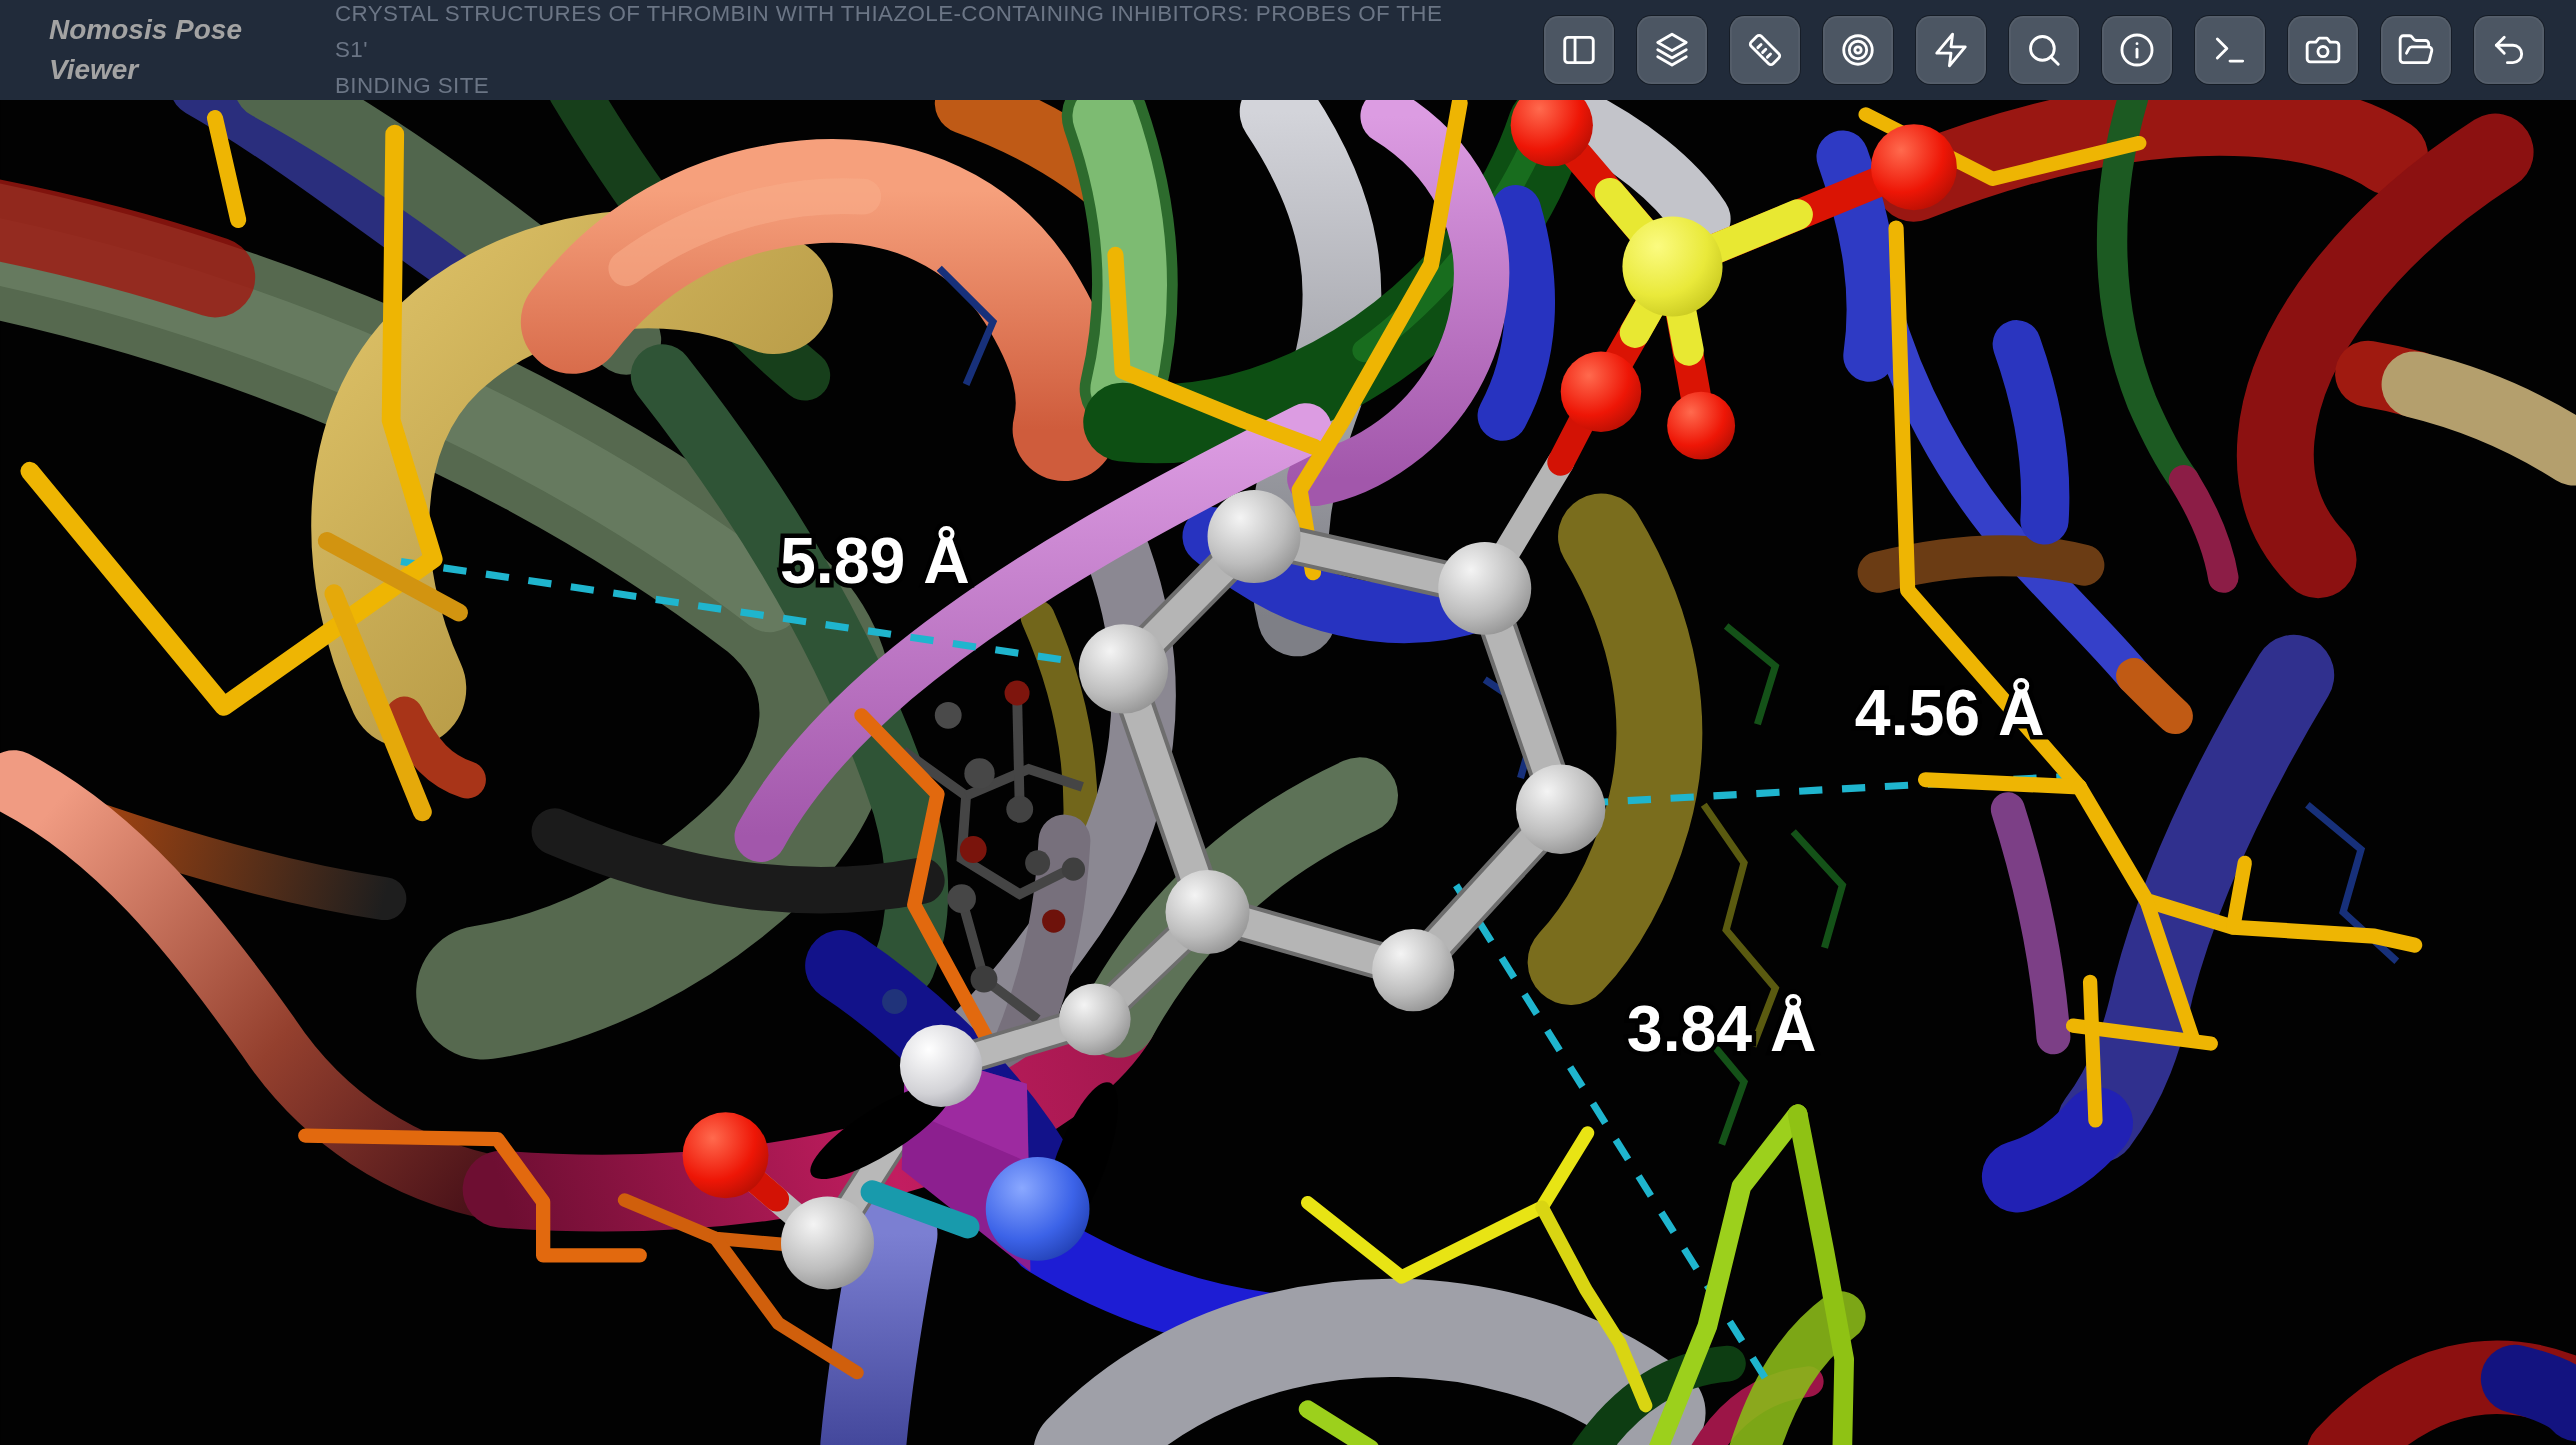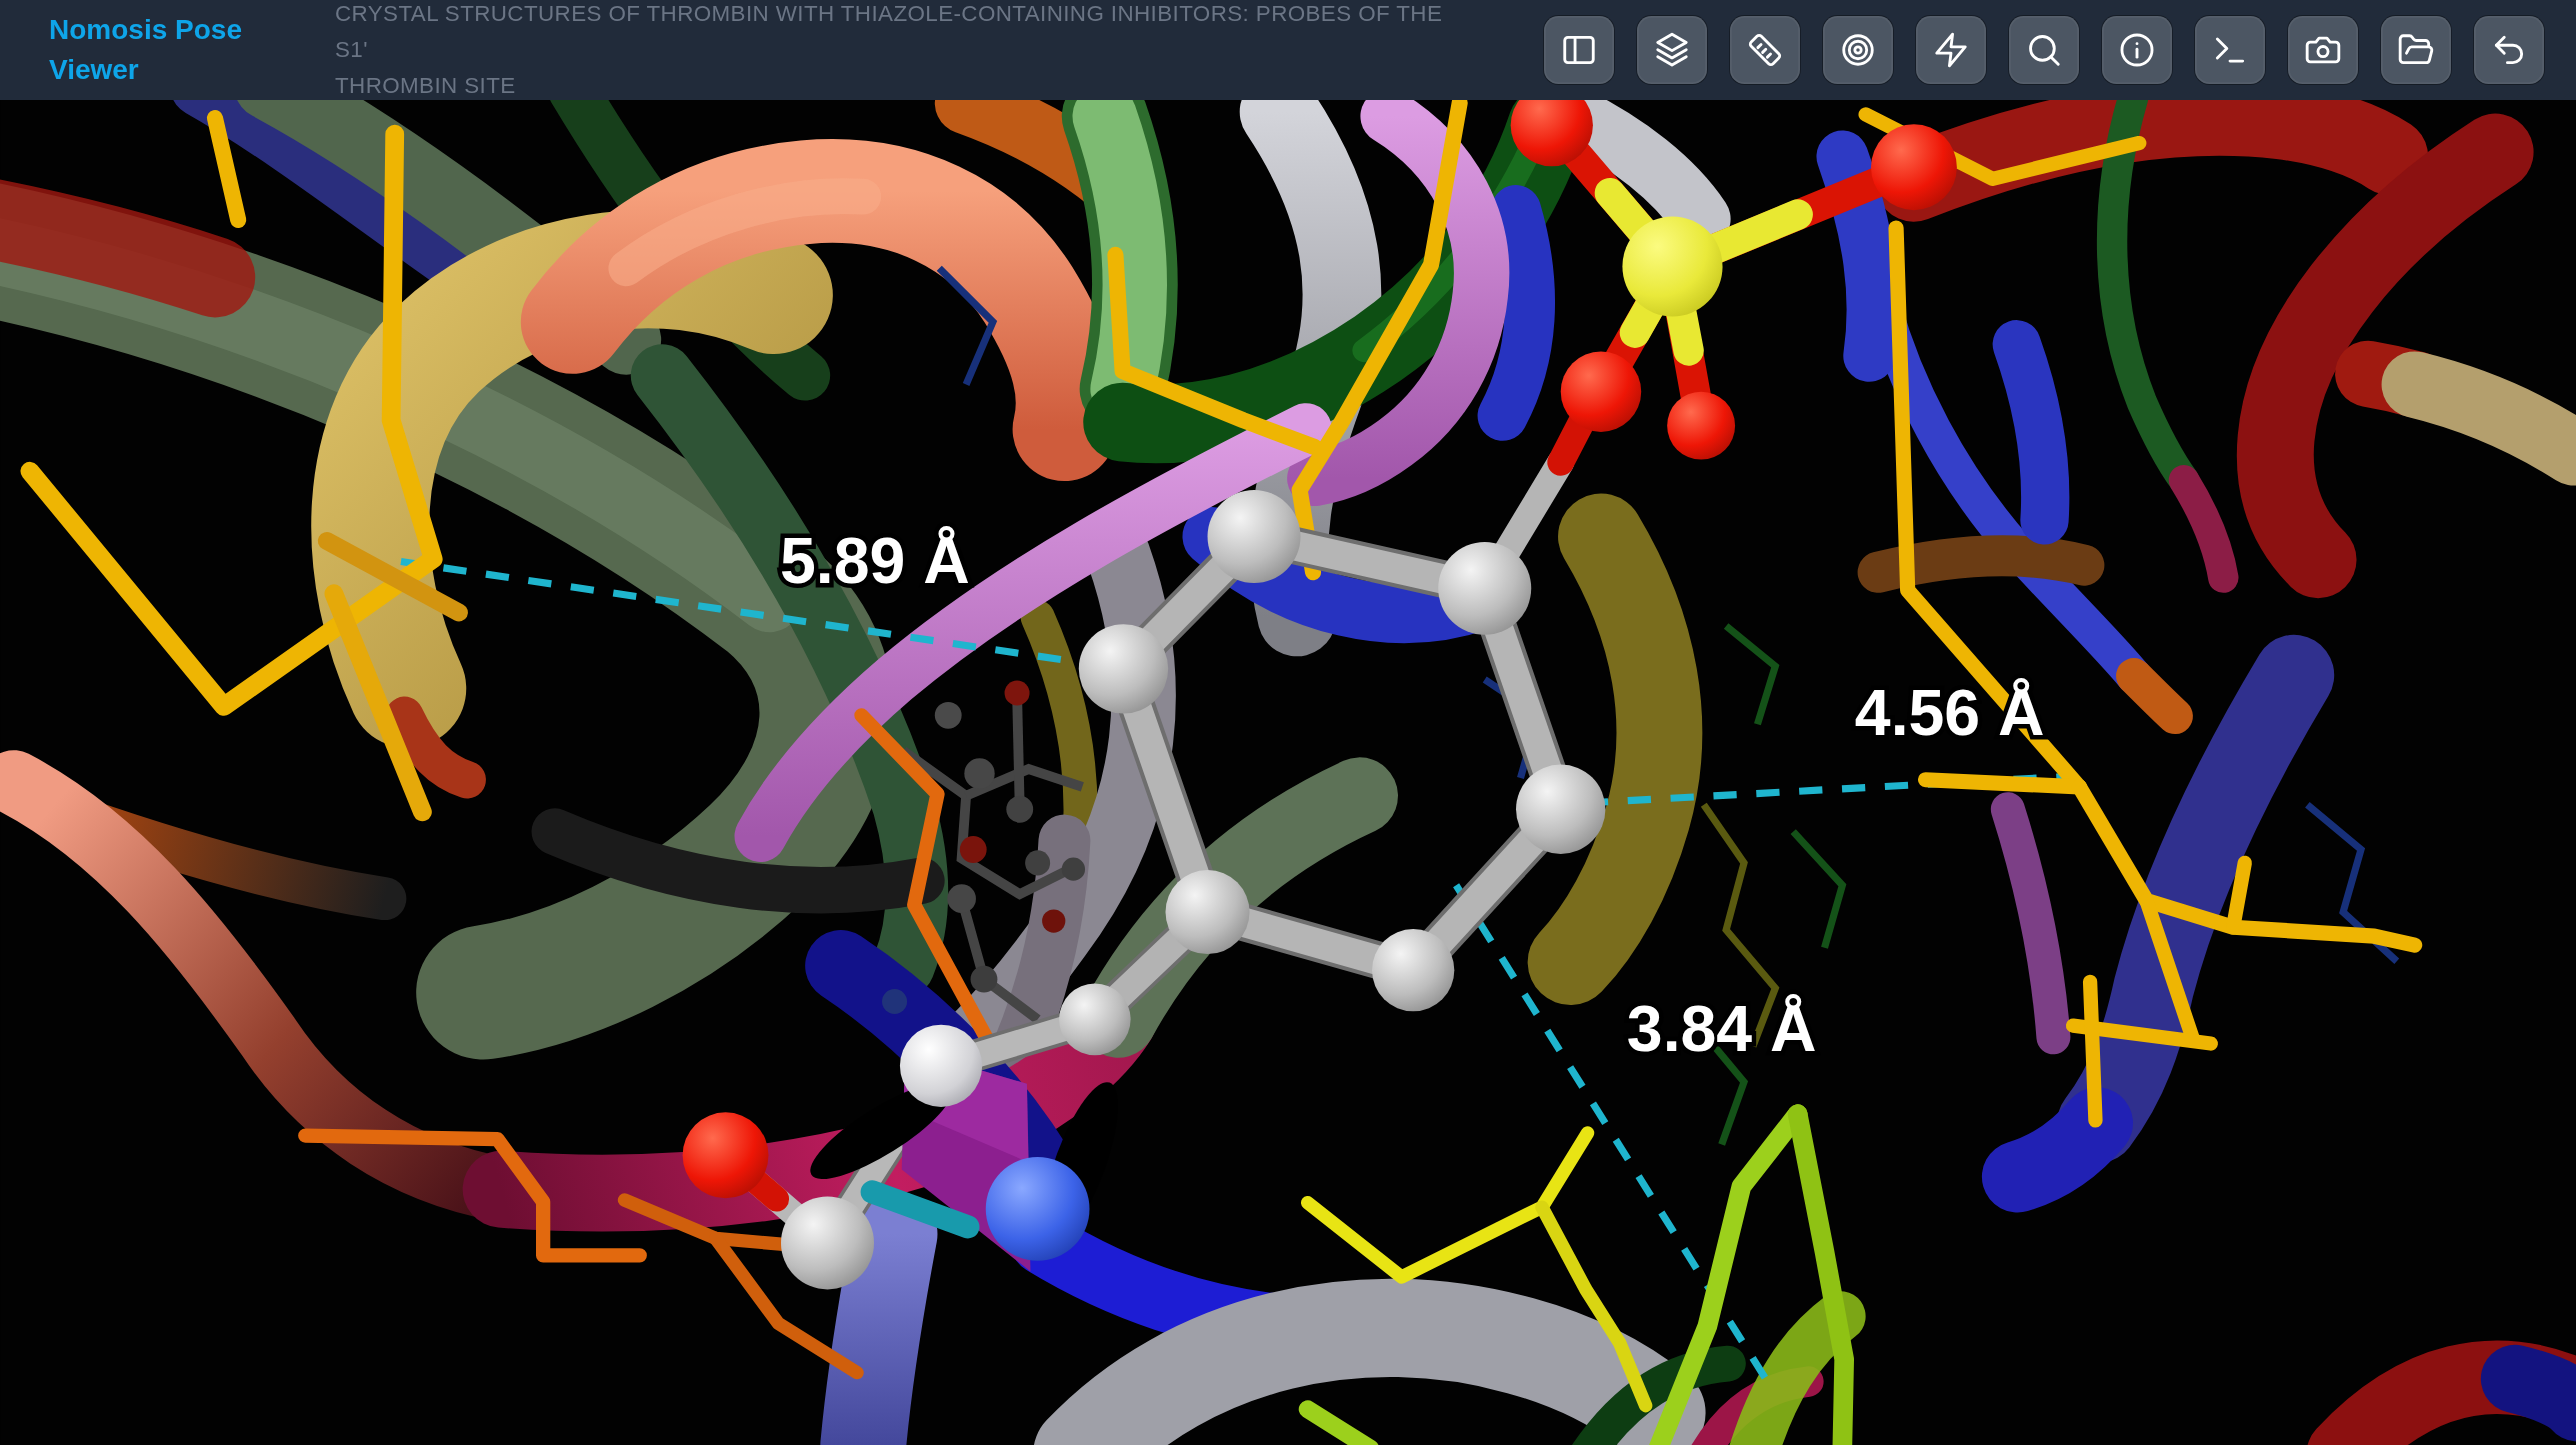--- a/index.html
+++ b/index.html
@@ -1,21 +1,21 @@
 <!DOCTYPE html>
 <html style="font-size:14.3px"><head>
 <meta charset="utf-8">
 <style>
   html,body{margin:0;padding:0;background:#000;}
   body{width:2576px;height:1445px;overflow:hidden;font-family:"Liberation Sans",sans-serif;}
   .stage{position:relative;width:2576px;height:1445px;background:#000;}
   svg.scene{position:absolute;left:0;top:0;}
   .header{position:absolute;top:0;left:0;width:2576px;height:100px;background:#212b3a;
           display:flex;align-items:center;box-sizing:border-box;padding:0 32px 0 49px;z-index:5;}
-  .app-title{color:#0ea5e9;font-weight:bold;font-size:28px;line-height:40px;width:286px;flex:0 0 auto;}
+  .app-title{color:#a3a3a3;font-weight:bold;font-size:28px;line-height:40px;width:286px;flex:0 0 auto;font-style:italic;}
   .subtitle{color:#6b7585;font-size:22.4px;line-height:36px;letter-spacing:0.4px;max-width:1145px;flex:0 1 auto;}
   .toolbar{margin-left:auto;display:flex;gap:23px;flex:0 0 auto;}
   .tb-btn{width:70px;height:68px;border-radius:14.3px;background:#4c5663;border:none;cursor:pointer;
           display:flex;align-items:center;justify-content:center;
           box-shadow:inset 0 0 0 1.8px rgba(255,255,255,.05), 0 0 0 0.9px rgba(0,0,0,.35);}
   .tb-btn svg{width:38px;height:38px;stroke:#fff;fill:none;stroke-width:1.8;stroke-linecap:round;stroke-linejoin:round;}
   .meas-label{font-family:"Liberation Sans",sans-serif;font-size:72px;font-weight:bold;fill:#fff;
               stroke:#000;stroke-width:10px;paint-order:stroke;}
 </style>
 </head>
@@ -321,21 +321,21 @@
     </g>
   </svg>
 
   <div class="header">
     <div class="app-title">
       <div>Nomosis Pose</div>
       <div>Viewer</div>
     </div>
     <div class="subtitle">
       <div>CRYSTAL STRUCTURES OF THROMBIN WITH THIAZOLE-CONTAINING INHIBITORS: PROBES OF THE S1'</div>
-      <div>THROMBIN SITE</div>
+      <div>BINDING SITE</div>
     </div>
     <div class="toolbar">
       <button class="tb-btn" aria-label="panel-left">
         <svg viewBox="0 0 24 24">
           <rect x="3" y="4" width="18" height="16" rx="2"></rect>
             <path d="M9.5 4v16"></path>
         </svg>
       </button>
       <button class="tb-btn" aria-label="layers">
         <svg viewBox="0 0 24 24">

